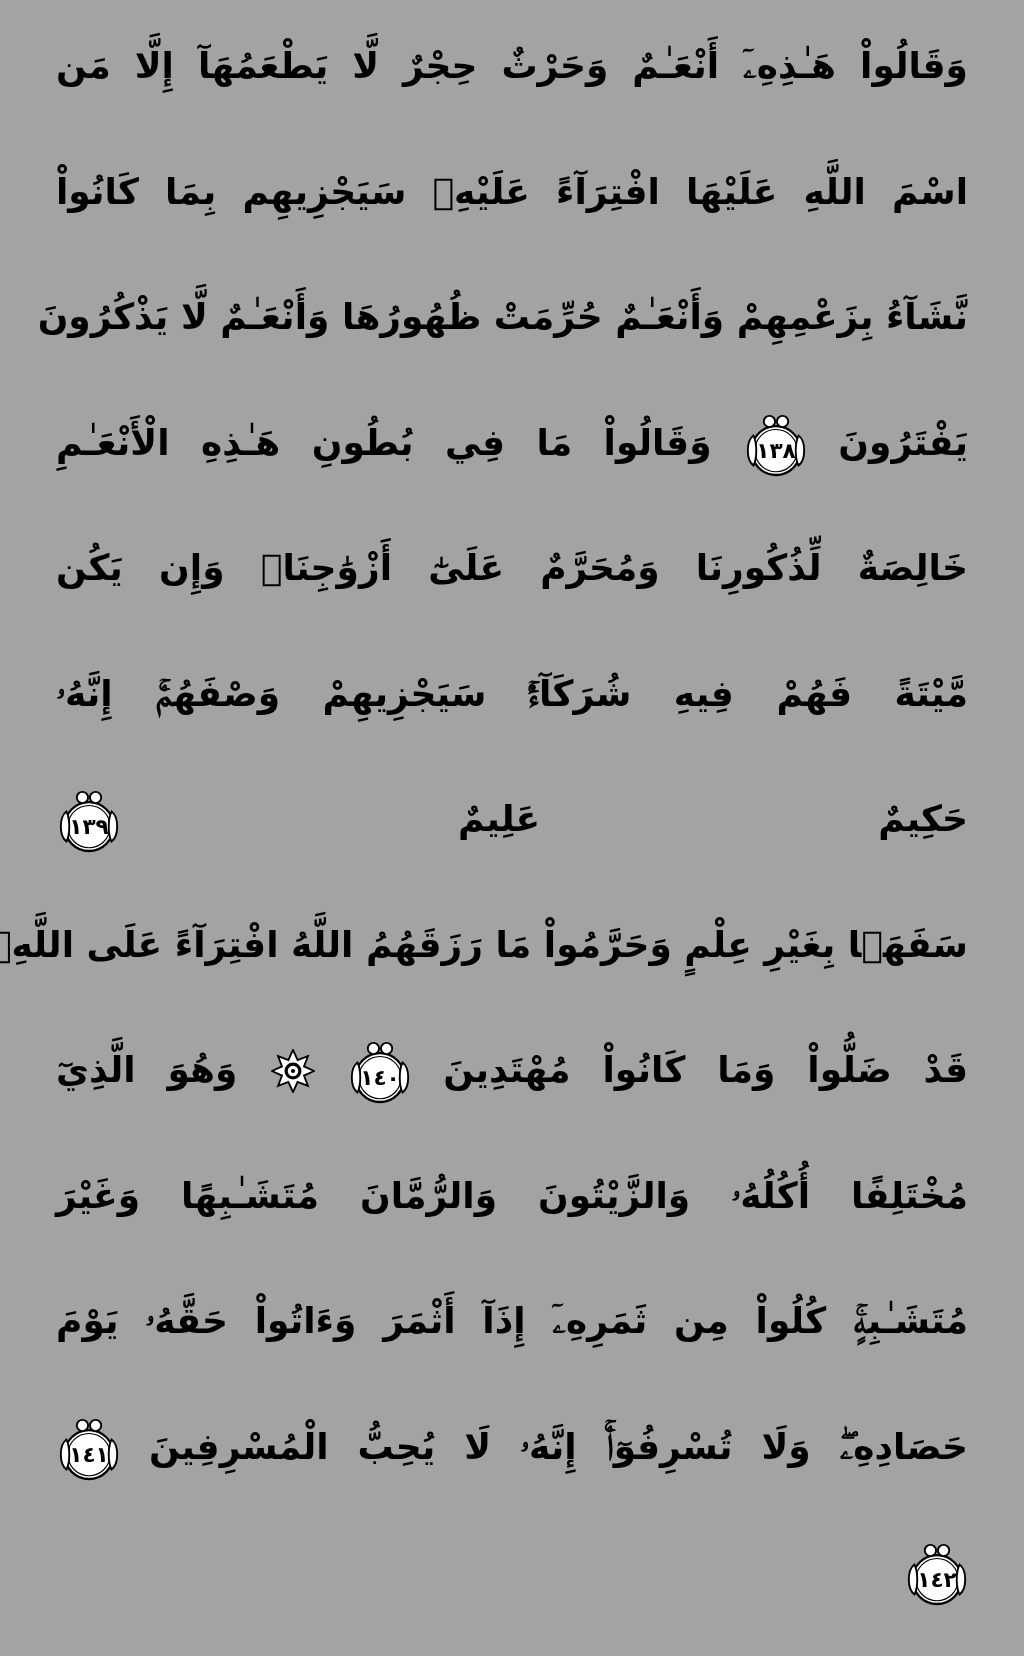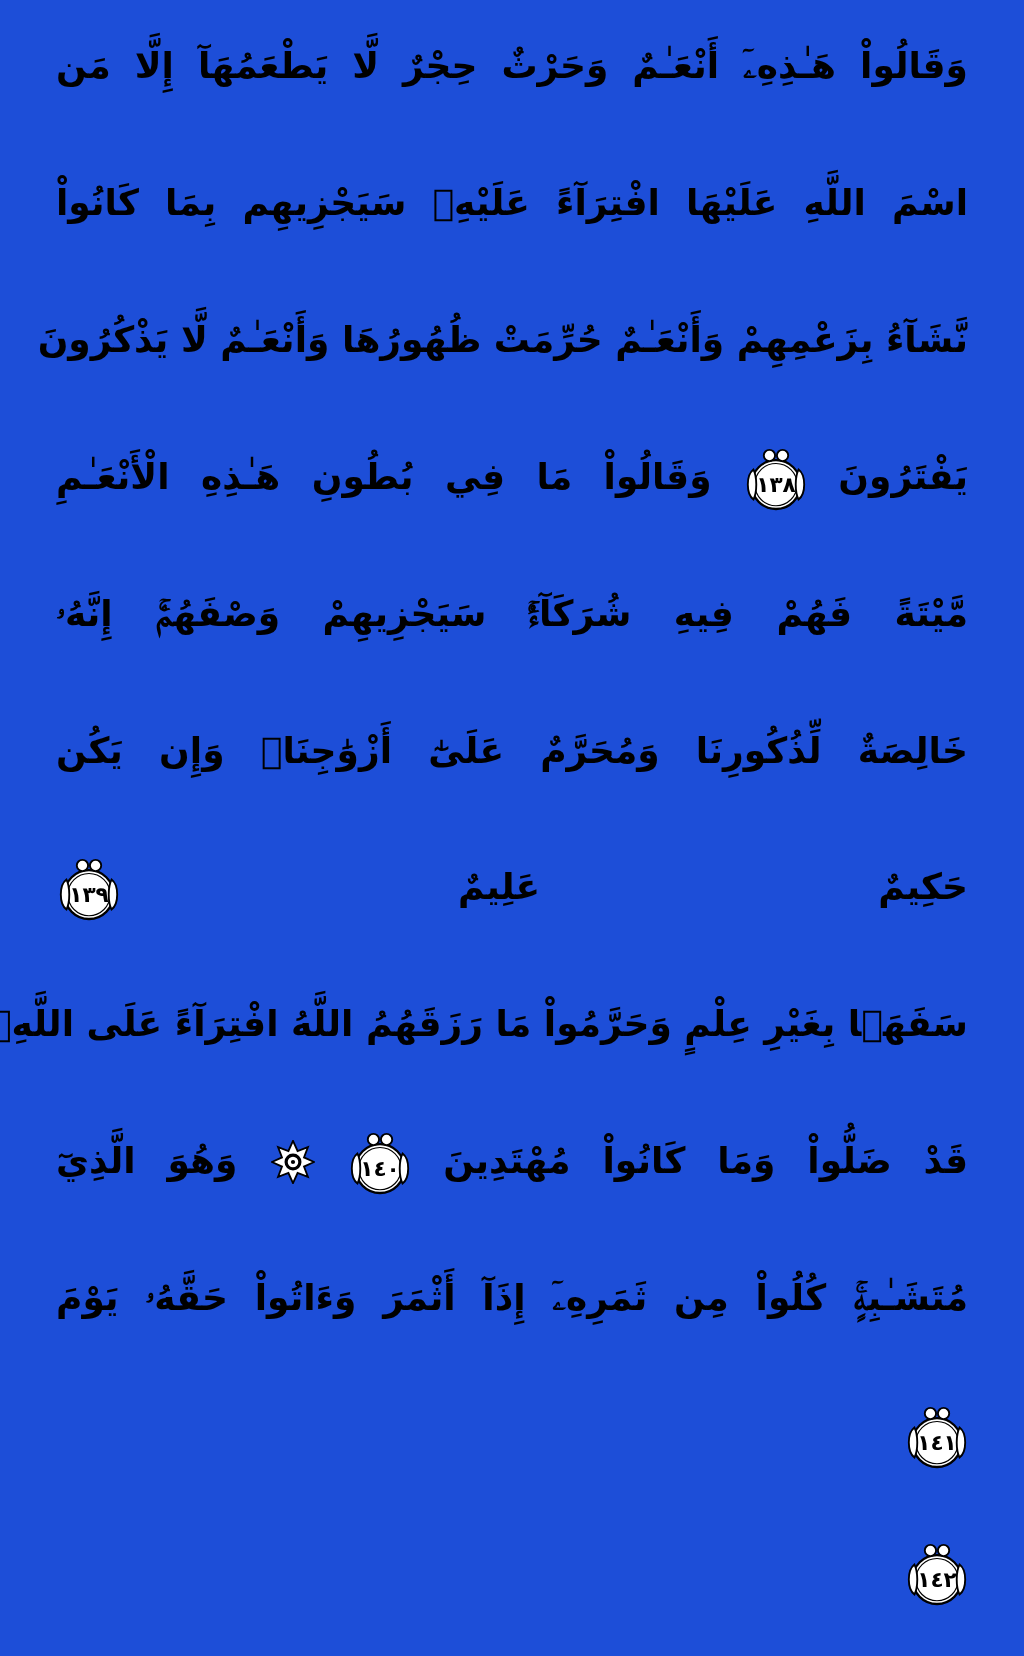--- a/index.html
+++ b/index.html
@@ -14,21 +14,21 @@
   }
   .page {
     box-sizing: border-box;
     width: 1024px;
     height: 1656px;
     padding: 16px 56px 34px 56px;
     display: flex;
     flex-direction: column;
     justify-content: space-between;
     direction: rtl;
-    background: #1d4ed8;
+    background: #a3a3a3;
   }
   .line {
     height: 100px;
     line-height: 100px;
     white-space: nowrap;
     text-align: justify;
     text-align-last: justify;
     font-family: "DejaVu Sans", sans-serif;
     font-weight: 700;
     font-size: 36px;
@@ -80,23 +80,23 @@
       <circle class="badge-ring-outer" cx="33" cy="46" r="26"></circle>
       <circle class="badge-ring-inner" cx="33" cy="46" r="22.5"></circle>
       <path class="badge-orn" d="M9,30 C1,36 1,56 9,62 C13,54 13,38 9,30 Z"></path>
       <path class="badge-orn" d="M57,30 C65,36 65,56 57,62 C53,54 53,38 57,30 Z"></path>
       <circle class="badge-orn" cx="26" cy="15" r="6"></circle>
       <circle class="badge-orn" cx="40" cy="15" r="6"></circle>
       <text x="33" y="54" text-anchor="middle" data-bind="page.lines.3.ayah_number">١٣٨</text>
     </svg></span>
     <span data-bind="page.lines.3.after">وَقَالُواْ مَا فِي بُطُونِ هَـٰذِهِ الْأَنْعَـٰمِ</span></div>
 
+  <div class="line"><span data-bind="page.lines.4.text">خَالِصَةٌ لِّذُكُورِنَا وَمُحَرَّمٌ عَلَىٰٓ أَزْوَٰجِنَاۖ وَإِن يَكُن</span></div>
+
   <div class="line"><span data-bind="page.lines.5.text">مَّيْتَةً فَهُمْ فِيهِ شُرَكَآءُۚ سَيَجْزِيهِمْ وَصْفَهُمْۚ إِنَّهُۥ</span></div>
-
-  <div class="line"><span data-bind="page.lines.4.text">خَالِصَةٌ لِّذُكُورِنَا وَمُحَرَّمٌ عَلَىٰٓ أَزْوَٰجِنَاۖ وَإِن يَكُن</span></div>
 
   <div class="line"><span data-bind="page.lines.6.before">حَكِيمٌ عَلِيمٌ</span>
     <span class="ayah-badge"><svg viewBox="0 0 66 78" width="62" height="74" aria-hidden="true">
       <circle class="badge-ring-outer" cx="33" cy="46" r="26"></circle>
       <circle class="badge-ring-inner" cx="33" cy="46" r="22.5"></circle>
       <path class="badge-orn" d="M9,30 C1,36 1,56 9,62 C13,54 13,38 9,30 Z"></path>
       <path class="badge-orn" d="M57,30 C65,36 65,56 57,62 C53,54 53,38 57,30 Z"></path>
       <circle class="badge-orn" cx="26" cy="15" r="6"></circle>
       <circle class="badge-orn" cx="40" cy="15" r="6"></circle>
       <text x="33" y="54" text-anchor="middle" data-bind="page.lines.6.ayah_number">١٣٩</text>
@@ -116,24 +116,25 @@
       <text x="33" y="54" text-anchor="middle" data-bind="page.lines.8.ayah_number">١٤٠</text>
     </svg></span>
     <span class="hizb"><svg viewBox="0 0 48 48" width="44" height="44" aria-hidden="true">
       <polygon points="47,24 36,29 40.3,40.3 29,36 24,47 19,36 7.7,40.3 12,29 1,24 12,19 7.7,7.7 19,12 24,1 29,12 40.3,7.7 36,19" fill="#ffffff" stroke="#000000" stroke-width="2"></polygon>
       <circle cx="24" cy="24" r="7.5" fill="none" stroke="#000000" stroke-width="3.5"></circle>
       <circle cx="24" cy="24" r="2.3" fill="#000000"></circle>
     </svg></span>
     <span data-bind="page.lines.8.after">وَهُوَ الَّذِيٓ</span></div>
 
 
+  <div class="line"><span data-bind="page.lines.10.text">مُخْتَلِفًا أُكُلُهُۥ وَالزَّيْتُونَ وَالرُّمَّانَ مُتَشَـٰبِهًا وَغَيْرَ</span></div>
 
   <div class="line"><span data-bind="page.lines.11.text">مُتَشَـٰبِهٍۚ كُلُواْ مِن ثَمَرِهِۦٓ إِذَآ أَثْمَرَ وَءَاتُواْ حَقَّهُۥ يَوْمَ</span></div>
 
-  <div class="line">
+  <div class="line"><span data-bind="page.lines.12.before">حَصَادِهِۦۖ وَلَا تُسْرِفُوٓاْۚ إِنَّهُۥ لَا يُحِبُّ الْمُسْرِفِينَ</span>
     <span class="ayah-badge"><svg viewBox="0 0 66 78" width="62" height="74" aria-hidden="true">
       <circle class="badge-ring-outer" cx="33" cy="46" r="26"></circle>
       <circle class="badge-ring-inner" cx="33" cy="46" r="22.5"></circle>
       <path class="badge-orn" d="M9,30 C1,36 1,56 9,62 C13,54 13,38 9,30 Z"></path>
       <path class="badge-orn" d="M57,30 C65,36 65,56 57,62 C53,54 53,38 57,30 Z"></path>
       <circle class="badge-orn" cx="26" cy="15" r="6"></circle>
       <circle class="badge-orn" cx="40" cy="15" r="6"></circle>
       <text x="33" y="54" text-anchor="middle" data-bind="page.lines.12.ayah_number">١٤١</text>
     </svg></span><span data-bind="page.lines.12.after"></span></div>
 

